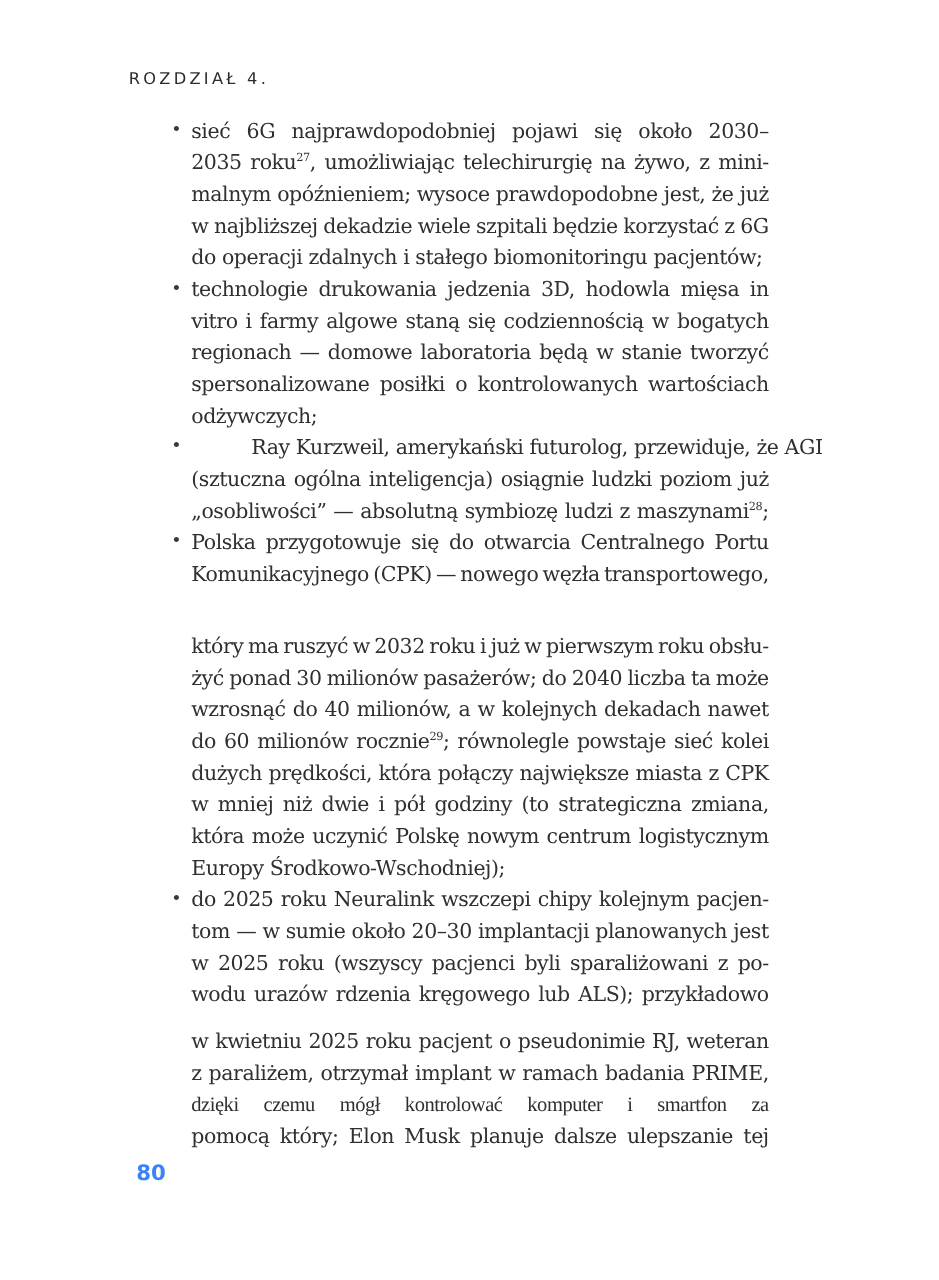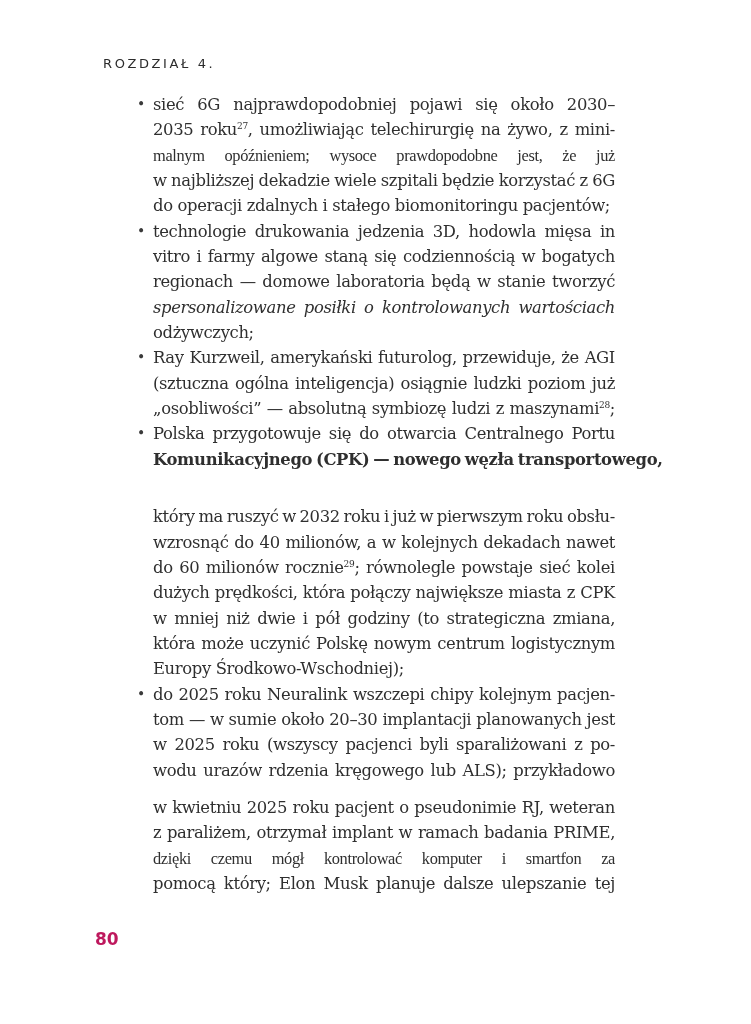--- a/index.html
+++ b/index.html
@@ -24,63 +24,64 @@
   }
   .line {
     display: block; height: 25.35px; line-height: 25.35px;
     text-align: justify; text-align-last: justify;
     white-space: nowrap; overflow: visible;
     letter-spacing: -0.35px; word-spacing: -1px;
   }
   .line.last { text-align-last: left; }
   sup { font-size: 9px; line-height: 0; vertical-align: 6px; }
   .page-number {
-    position: absolute; left: 95px; top: 929px;
+    position: absolute; left: 109px; top: 929px;
     font-family: "DejaVu Sans", sans-serif; font-weight: bold;
-    font-size: 17px; color: #be185d; line-height: 20px;
+    font-size: 17px; color: #3b82f6; line-height: 20px;
   }
 </style>
 </head>
 <body>
 
 <div class="page">
   <div class="running-head">ROZDZIAŁ 4.</div>
 
   <div class="body-text">
 
     <div class="item">
       <span class="bullet">•</span>
       <span class="line" style="letter-spacing: -0.35px; word-spacing: 0px;"><span>sieć 6G najprawdopodobniej pojawi się około 2030–</span></span>
       <span class="line" style="letter-spacing: -0.35px; word-spacing: 0px;"><span>2035 roku</span><sup>27</sup><span>, umożliwiając telechirurgię na żywo, z mini-</span></span>
-      <span class="line" style="letter-spacing: -0.35px; word-spacing: 0px; font-family: Liberation Serif, serif;"><span>malnym opóźnieniem; wysoce prawdopodobne jest, że już</span></span>
+      <span class="line" style="letter-spacing: -0.35px; word-spacing: 0px;"><span>malnym opóźnieniem; wysoce prawdopodobne jest, że już</span></span>
       <span class="line" style="letter-spacing: -0.35px; word-spacing: -0.416016px;"><span>w najbliższej dekadzie wiele szpitali będzie korzystać z 6G</span></span>
       <span class="line last" style="letter-spacing: -0.35px; word-spacing: 0px;"><span>do operacji zdalnych i stałego biomonitoringu pacjentów;</span></span>
     </div>
 
     <div class="item">
       <span class="bullet">•</span>
       <span class="line" style="letter-spacing: -0.35px; word-spacing: 0px;"><span>technologie drukowania jedzenia 3D, hodowla mięsa in</span></span>
       <span class="line" style="letter-spacing: -0.35px; word-spacing: 0px;"><span>vitro i farmy algowe staną się codziennością w bogatych</span></span>
       <span class="line" style="letter-spacing: -0.35px; word-spacing: 0px;"><span>regionach — domowe laboratoria będą w stanie tworzyć</span></span>
-      <span class="line" style="letter-spacing: -0.35px; word-spacing: 0px; font-style: italic;"><span>spersonalizowane posiłki o kontrolowanych wartościach</span></span>
+      <span class="line" style="letter-spacing: -0.35px; word-spacing: 0px;"><span>spersonalizowane posiłki o kontrolowanych wartościach</span></span>
       <span class="line last" style="letter-spacing: -0.35px; word-spacing: 0px;"><span>odżywczych;</span></span>
     </div>
 
     <div class="item">
       <span class="bullet">•</span>
-      <span class="line" style="letter-spacing: -0.35px; word-spacing: 0px;"><span>Ray Kurzweil, amerykański futurolog, przewiduje, że AGI</span></span>
+      <span class="line" style="letter-spacing: -0.35px; word-spacing: 0px; margin-left: 48px;"><span>Ray Kurzweil, amerykański futurolog, przewiduje, że AGI</span></span>
       <span class="line" style="letter-spacing: -0.35px; word-spacing: 0px;"><span>(sztuczna ogólna inteligencja) osiągnie ludzki poziom już</span></span>
       <span class="line" style="letter-spacing: -0.35px; word-spacing: 0px;"><span>„osobliwości” — absolutną symbiozę ludzi z maszynami</span><sup>28</sup><span>;</span></span>
     </div>
 
     <div class="item">
       <span class="bullet">•</span>
       <span class="line" style="letter-spacing: -0.35px; word-spacing: 0px;"><span>Polska przygotowuje się do otwarcia Centralnego Portu</span></span>
-      <span class="line" style="letter-spacing: -0.35px; word-spacing: -1.46875px; font-weight: bold;"><span>Komunikacyjnego (CPK) — nowego węzła transportowego,</span></span>
+      <span class="line" style="letter-spacing: -0.35px; word-spacing: -1.46875px;"><span>Komunikacyjnego (CPK) — nowego węzła transportowego,</span></span>
       <span class="line" style="letter-spacing: -0.35px; word-spacing: -1.18608px; margin-top: 32px;"><span>który ma ruszyć w 2032 roku i już w pierwszym roku obsłu-</span></span>
+      <span class="line" style="letter-spacing: -0.35px; word-spacing: -0.569444px;"><span>żyć ponad 30 milionów pasażerów; do 2040 liczba ta może</span></span>
       <span class="line" style="letter-spacing: -0.35px; word-spacing: 0px;"><span>wzrosnąć do 40 milionów, a w kolejnych dekadach nawet</span></span>
       <span class="line" style="letter-spacing: -0.35px; word-spacing: 0px;"><span>do 60 milionów rocznie</span><sup>29</sup><span>; równolegle powstaje sieć kolei</span></span>
       <span class="line" style="letter-spacing: -0.35px; word-spacing: 0px;"><span>dużych prędkości, która połączy największe miasta z CPK</span></span>
       <span class="line" style="letter-spacing: -0.35px; word-spacing: 0px;"><span>w mniej niż dwie i pół godziny (to strategiczna zmiana,</span></span>
       <span class="line" style="letter-spacing: -0.35px; word-spacing: 0px;"><span>która może uczynić Polskę nowym centrum logistycznym</span></span>
       <span class="line last" style="letter-spacing: -0.35px; word-spacing: 0px;"><span>Europy Środkowo-Wschodniej);</span></span>
     </div>
 
     <div class="item">
       <span class="bullet">•</span>

